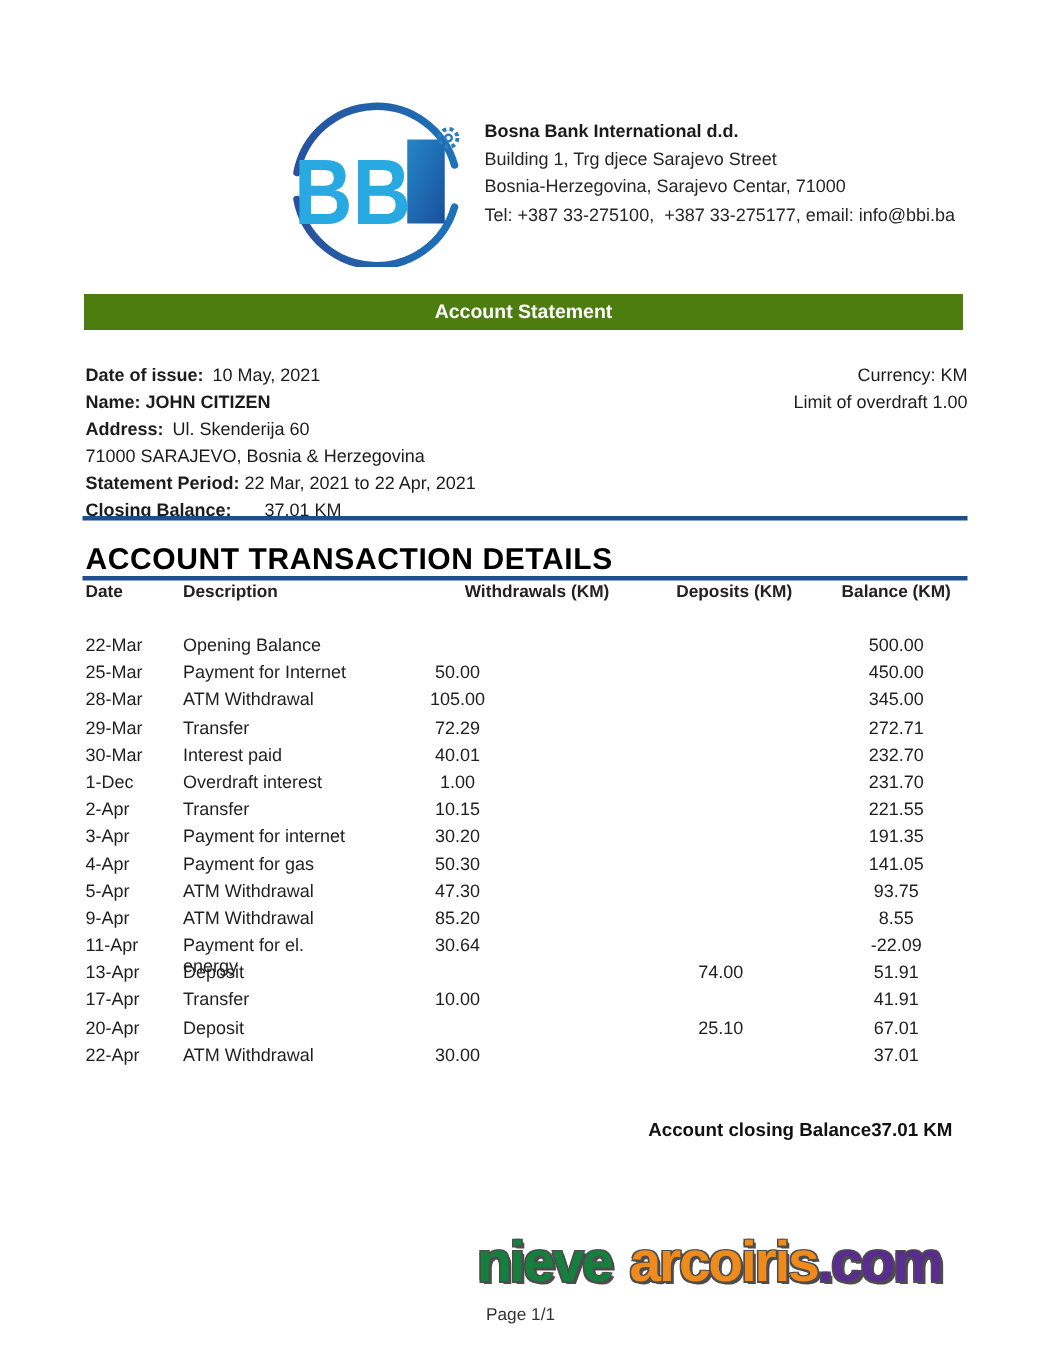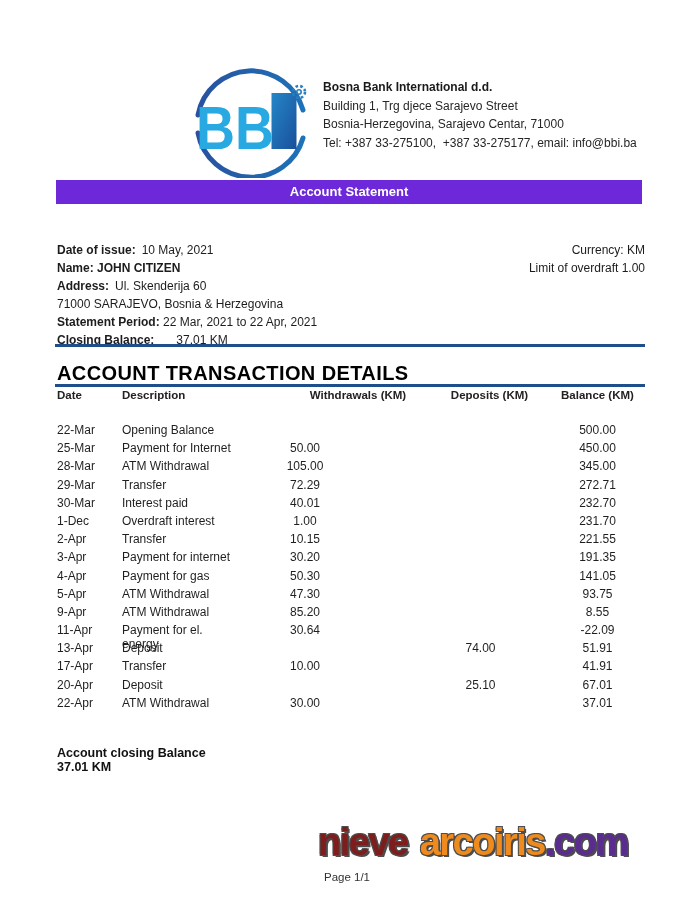--- a/index.html
+++ b/index.html
@@ -7,21 +7,21 @@
     position:relative;width:694px;height:906px;background:#ffffff;overflow:hidden;
     font-family:"Liberation Sans",sans-serif;color:#1c1c1c;
   }
   
   .logo-svg{position:absolute;left:187px;top:66px;width:132px;height:112px;}
   .bank-info{position:absolute;left:323px;top:78px;font-size:12px;line-height:18.6px;color:#262626;}
   .bank-info .bold{font-weight:bold;color:#1a1a1a;}
   .bank-contact{white-space:pre-wrap;}
   
   .banner{
-    position:absolute;left:56px;top:180px;width:586px;height:24px;background:#6d28d9;
+    position:absolute;left:56px;top:196px;width:586px;height:24px;background:#4d7c0f;
     color:#ffffff;font-weight:bold;font-size:13px;text-align:center;line-height:24px;
   }
   
   .acct{position:absolute;left:57px;top:241px;width:588px;font-size:12px;line-height:18.1px;}
   .acct .lbl{font-weight:bold;}
   .acct .val-gap{margin-left:6px;}
   .acct .closing-gap{margin-left:22px;}
   .acct-right{position:absolute;right:49px;top:241px;text-align:right;font-size:12px;line-height:18.1px;}
   .rule{position:absolute;left:55px;width:590px;height:3px;background:#1f4e8c;}
   .rule-1{top:344px;}
@@ -44,21 +44,21 @@
   .c-desc{text-align:left;padding-right:16px;}
   .c-wd{text-align:center;padding-right:32px;}
   .c-dep{text-align:center;padding-left:16px;}
   .c-bal{text-align:center;}
   .th.c-wd{padding:0;transform:translateX(37px);text-align:center;}
   .th.c-dep{padding:0;transform:translateX(17px);text-align:center;}
   .th.c-desc{padding-right:14px;}
   
   .closing-row{
     position:absolute;left:57px;top:746px;width:588px;display:flex;
-    justify-content:flex-end;font-weight:bold;font-size:12.5px;color:#111;flex-direction:column;
+    justify-content:flex-end;font-weight:bold;font-size:12.5px;color:#111;
   }
   .closing-row .value{padding-right:10px;}
   
   .watermark{
     position:absolute;left:318px;top:822px;font-size:38px;font-weight:bold;
     letter-spacing:-1.5px;line-height:40px;white-space:nowrap;
     text-shadow:1px 1px 0 #4d4d4d,-1px 1px 0 #4d4d4d,1px -1px 0 #4d4d4d,-1px -1px 0 #4d4d4d,2px 2px 0 #4d4d4d;
   }
   .wm-nieve{color:#f2e71e;}
   .wm-arcoiris{color:#ef8a1d;margin-left:12px;}
@@ -222,17 +222,17 @@
       <div class="c-wd">30.00</div>
       <div class="c-dep"></div>
       <div class="c-bal">37.01</div>
     </div>
 
   <div class="closing-row">
     <span>Account closing Balance</span>
     <span class="value">37.01 KM</span>
   </div>
 
-  <div class="watermark"><span class="wm-nieve" style="color: #7f1d1d;">nieve</span><span class="wm-arcoiris" style="color: rgb(239, 138, 29);">arcoiris</span><span class="wm-com" style="color: rgb(91, 44, 144);">.com</span></div>
+  <div class="watermark"><span class="wm-nieve" style="color: #15803d;">nieve</span><span class="wm-arcoiris" style="color: rgb(239, 138, 29);">arcoiris</span><span class="wm-com" style="color: rgb(91, 44, 144);">.com</span></div>
 
   <div class="page-number">Page 1/1</div>
 
 </div>
 
 </body></html>

